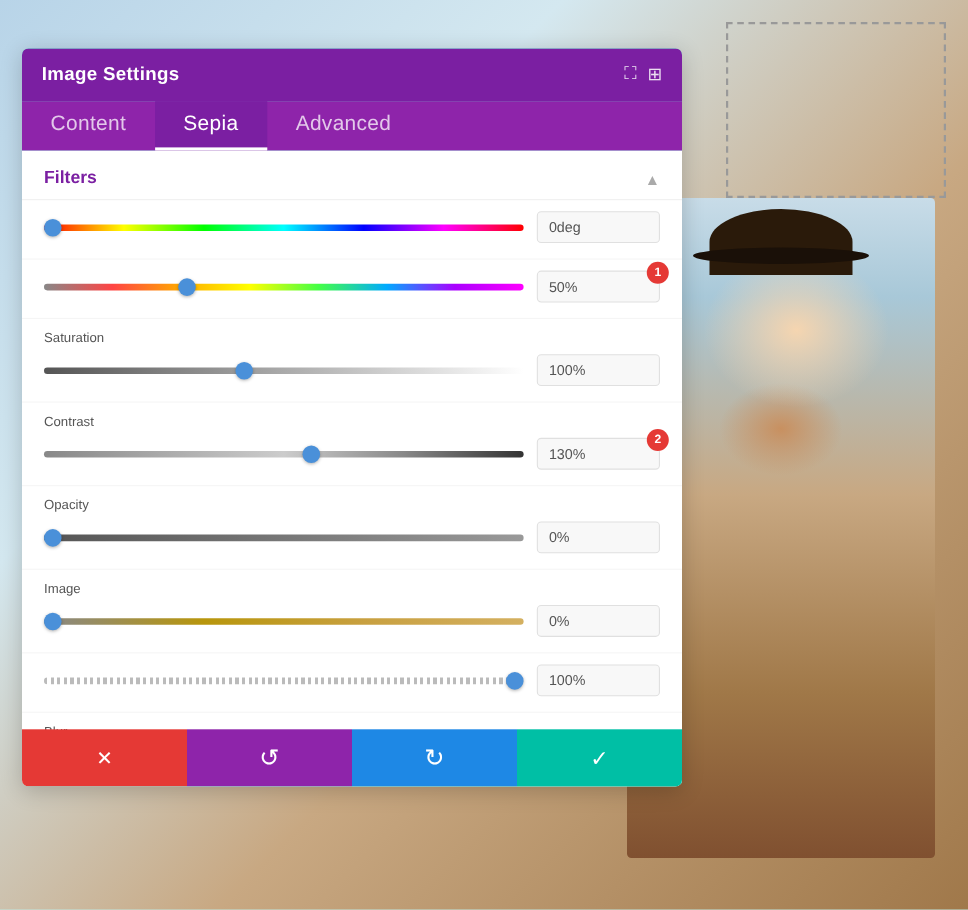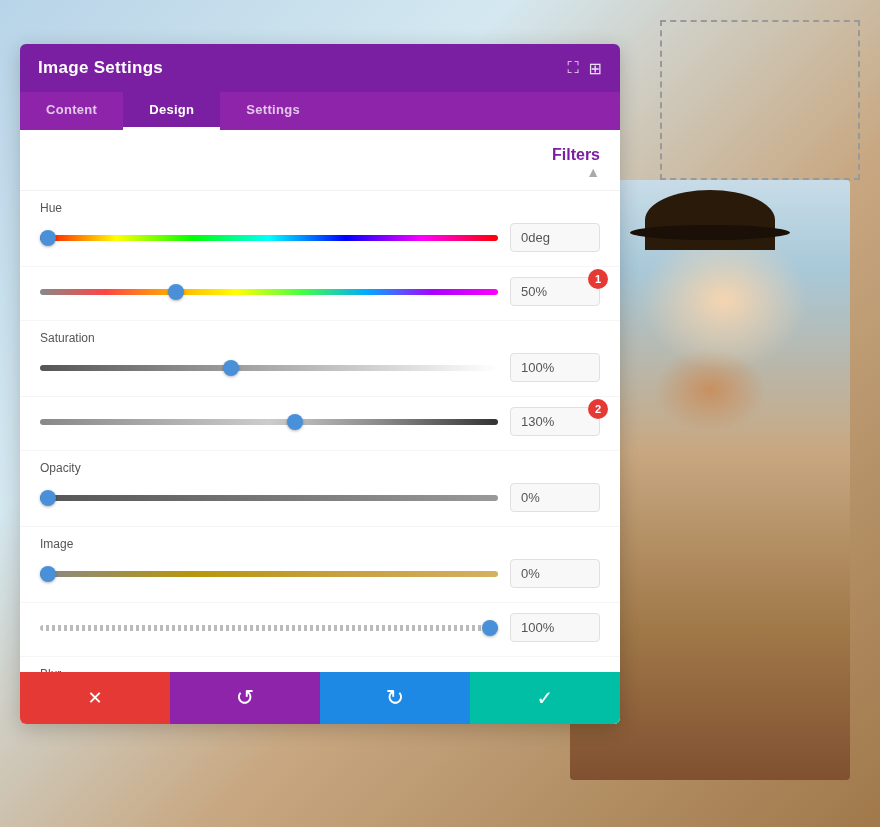--- a/index.html
+++ b/index.html
@@ -82,22 +82,22 @@
     }
 
     
     .tabs {
       display: flex;
       background: #8e24aa;
     }
     .tab {
       padding: 10px 26px;
       color: rgba(255,255,255,0.75);
-      font-size: 13px;
-      font-weight: 700;
+      font-size: 19px;
+      font-weight: 400;
       cursor: pointer;
       letter-spacing: 0.3px;
     }
     .tab.active {
       background: #7b1fa2;
       color: #fff;
       border-bottom: 3px solid #fff;
     }
 
     
@@ -108,21 +108,20 @@
       background: #fff;
     }
 
     
     .section-header {
       display: flex;
       align-items: flex-end;
       justify-content: space-between;
       padding: 16px 20px 10px;
       border-bottom: 1px solid #f0f0f0;
-      flex-direction: column;
     }
     .section-title {
       color: #7b1fa2;
       font-size: 16px;
       font-weight: 600;
     }
     .chevron-up {
       color: #aaa;
       font-size: 14px;
     }
@@ -225,21 +224,21 @@
       border-radius: 3px;
     }
     .opacity-thumb { background: #4a90d9; left: calc(100% - 16px); }
 
     
     .value-input-wrap {
       position: relative;
       flex-shrink: 0;
     }
     .value-input {
-      width: 90px;
+      width: 112px;
       padding: 6px 10px;
       border: 1px solid #e0e0e0;
       border-radius: 4px;
       font-size: 13px;
       color: #555;
       background: #f8f8f8;
       text-align: left;
     }
 
     
@@ -346,33 +345,32 @@
   <div class="panel-header">
     <span class="panel-title">Image Settings</span>
     <div class="panel-header-icons">
       <span class="header-icon">⛶</span>
       <span class="header-icon">⊞</span>
     </div>
   </div>
 
   <div class="tabs">
     <div class="tab">Content</div>
-    <div class="tab active">Design</div>
-    <div class="tab">Settings</div>
+    <div class="tab active">Sepia</div>
+    <div class="tab">Advanced</div>
   </div>
 
   <div class="panel-body">
 
     <div class="section-header">
       <span class="section-title">Filters</span>
       <span class="chevron-up">▲</span>
     </div>
 
     <div class="filter-row">
-      <div class="filter-label">Hue</div>
       <div class="filter-controls">
         <div class="slider-container">
           <div class="slider-track hue-track">
             <div class="slider-thumb hue-thumb"></div>
           </div>
         </div>
         <div class="value-input-wrap">
           <input class="value-input" type="text" value="0deg" style="">
         </div>
       </div>
@@ -400,20 +398,21 @@
             <div class="slider-thumb bright-thumb"></div>
           </div>
         </div>
         <div class="value-input-wrap">
           <input class="value-input" type="text" value="100%" style="">
         </div>
       </div>
     </div>
 
     <div class="filter-row">
+      <div class="filter-label">Contrast</div>
       <div class="filter-controls">
         <div class="slider-container">
           <div class="slider-track contrast-track">
             <div class="slider-thumb contrast-thumb"></div>
           </div>
         </div>
         <div class="value-input-wrap">
           <input class="value-input" type="text" value="130%" style="">
           <div class="badge">2</div>
         </div>

